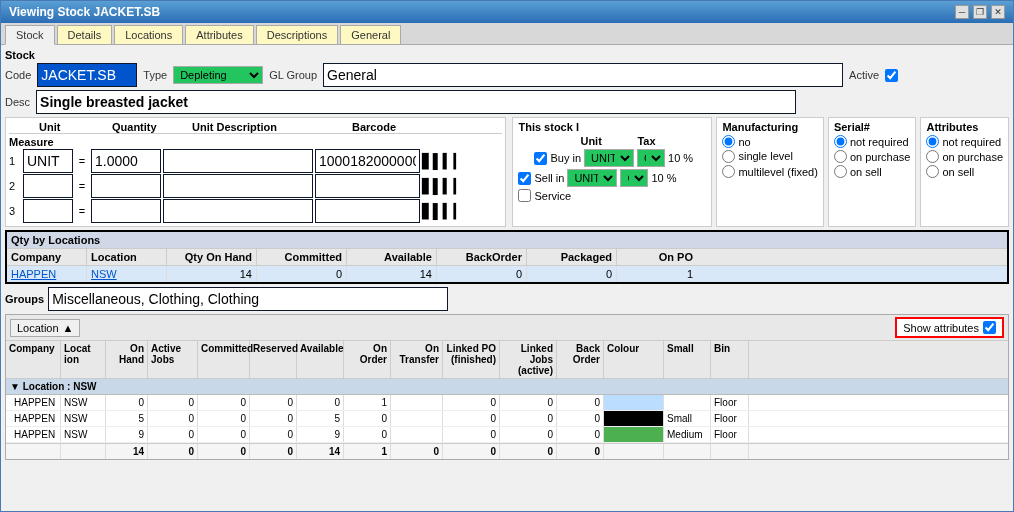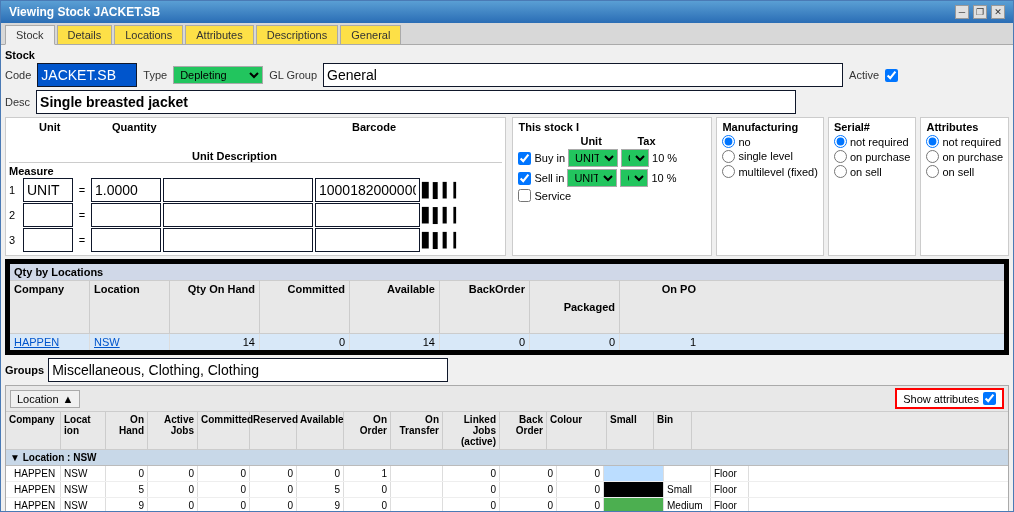--- a/index.html
+++ b/index.html
@@ -3,21 +3,21 @@
   <meta charset="utf-8">
   <style>
     * { box-sizing: border-box; margin: 0; padding: 0; font-family: Arial, sans-serif; font-size: 11px; }
     body { background: #f0f0f0; }
     .window { width: 1014px; height: 512px; border: 1px solid #4a7ab5; background: #f0f0f0; display: flex; flex-direction: column; }
     .title-bar { background: linear-gradient(to bottom, #5a9fd4, #2a6db5); color: white; padding: 4px 8px; display: flex; justify-content: space-between; align-items: center; height: 22px; }
     .title-bar-title { font-weight: bold; font-size: 12px; }
     .title-bar-buttons { display: flex; gap: 4px; }
     .title-btn { width: 14px; height: 14px; background: #e0e0e0; border: 1px solid #999; display: flex; align-items: center; justify-content: center; font-size: 9px; cursor: pointer; color: #333; }
     .tabs { display: flex; background: #d8d8d8; border-bottom: 1px solid #aaa; padding-top: 2px; padding-left: 4px; gap: 2px; }
-    .tab { padding: 3px 10px; background: #fde047; border: 1px solid #aaa; border-bottom: none; cursor: pointer; font-size: 11px; color: #333; }
+    .tab { padding: 3px 10px; background: #fef9c3; border: 1px solid #aaa; border-bottom: none; cursor: pointer; font-size: 11px; color: #333; }
     .tab.active { background: #f0f0f0; border-bottom: 1px solid #f0f0f0; margin-bottom: -1px; z-index: 1; }
     .content { flex: 1; padding: 4px; overflow: hidden; }
     .section-label { font-weight: bold; margin-bottom: 2px; }
     .row { display: flex; align-items: center; gap: 6px; margin-bottom: 3px; }
     .field-label { font-size: 11px; color: #333; }
     .input-box { border: 1px solid #0f172a; background: white; padding: 11px 3px; height: 18px; font-size: 14px; }
     .input-box.highlighted { background: #0055cc; color: white; }
     .select-box { border: 1px solid #aaa; background: #22c55e; padding: 1px 2px; height: 18px; font-size: 11px; }
     .bottom-section { border: 1px solid #aaa; background: white; flex: 1; overflow: hidden; display: flex; flex-direction: column; }
     .bottom-toolbar { display: flex; align-items: center; justify-content: space-between; padding: 2px 4px; background: #e8e8e8; border-bottom: 1px solid #ccc; }
@@ -80,21 +80,21 @@
 
     <div style="display:flex; gap:6px; margin-bottom:3px;border-radius:19px;">
 
       <div style="border:1px solid #ccc; background:white; padding:3px; flex:1;">
         <div style="display:flex; gap:0; border-bottom:1px solid #ccc; margin-bottom:2px;">
           <div style="font-weight:bold; width:14px;"></div>
           <div style="font-weight:bold; width:14px;"></div>
           <div style="font-weight:bold; width:55px; padding-left:2px;">Unit</div>
           <div style="width:20px;"></div>
           <div style="font-weight:bold; width:80px;">Quantity</div>
-          <div style="font-weight:bold; width:160px;margin-top:29px;">Unit Description</div>
+          <div style="font-weight:bold; width:160px;">Unit Description</div>
           <div style="font-weight:bold; width:110px;">Barcode</div>
         </div>
         <div style="font-weight:bold; margin-bottom:1px; font-size:11px;">Measure</div>
 
         <div style="display:flex; align-items:center; gap:2px; margin-bottom:1px;">
           <span style="width:12px;">1</span>
           <input class="input-box" style="width: 50px;" value="UNIT" readonly="">
           <span style="width:14px; text-align:center;">=</span>
           <input class="input-box" style="width: 70px;" value="1.0000" readonly="">
           <input class="input-box" style="width: 150px;" value="" readonly="">
@@ -125,21 +125,21 @@
 
       <div style="display:flex; gap:4px;">
 
         <div style="border:1px solid #ccc; background:white; padding:3px 5px; min-width:200px;">
           <div style="font-weight:bold; margin-bottom:2px;">This stock I</div>
           <div style="display:flex; gap:2px; align-items:center; font-weight:bold; margin-bottom:2px; font-size:10px;">
             <span style="width:60px;"></span>
             <span style="width:55px;">Unit</span>
             <span>Tax</span>
           </div>
-          <div style="display:flex; align-items:center; gap:3px; margin-bottom:2px;">
+          <div style="display:flex; align-items:center; gap:3px; margin-bottom:2px;margin-left:16px;">
             <input type="checkbox" checked="" style="">
             <span>Buy in</span>
             <select class="select-box" style="width:50px;"><option>UNIT</option></select>
             <select class="select-box" style="width:28px;"><option>G</option></select>
             <span>10 %</span>
           </div>
           <div style="display:flex; align-items:center; gap:3px; margin-bottom:2px;">
             <input type="checkbox" checked="" style="">
             <span>Sell in</span>
             <select class="select-box" style="width:50px;"><option>UNIT</option></select>
@@ -195,30 +195,30 @@
             <span>on purchase</span>
           </div>
           <div style="display:flex; align-items:center; gap:3px;">
             <input type="radio" name="attr" style="">
             <span>on sell</span>
           </div>
         </div>
       </div>
     </div>
 
-    <div style="border:5px solid #000000; background:#15803d; margin-bottom:3px;">
+    <div style="border:2px solid #000000; background:#15803d; margin-bottom:3px;">
       <div style="background:#d0d8e8; padding:2px 4px; font-weight:bold; border-bottom:1px solid #ccc;">Qty by Locations</div>
       <div style="display:flex; background:#e8e8e8; border-bottom:1px solid #ccc;">
         <div style="width:80px; padding:2px 4px; font-weight:bold; border-right:1px solid #ccc;">Company</div>
         <div style="width:80px; padding:2px 4px; font-weight:bold; border-right:1px solid #ccc;">Location</div>
         <div style="width:90px; padding:2px 4px; font-weight:bold; border-right:1px solid #ccc; text-align:right;">Qty On Hand</div>
         <div style="width:90px; padding:2px 4px; font-weight:bold; border-right:1px solid #ccc; text-align:right;">Committed</div>
         <div style="width:90px; padding:2px 4px; font-weight:bold; border-right:1px solid #ccc; text-align:right;">Available</div>
         <div style="width:90px; padding:2px 4px; font-weight:bold; border-right:1px solid #ccc; text-align:right;">BackOrder</div>
-        <div style="width:90px; padding:20px 4px; font-weight:bold; border-right:1px solid #ccc; text-align:right;">Packaged</div>
+        <div style="width:90px; padding:2px 4px; font-weight:bold; border-right:1px solid #ccc; text-align:right;">Packaged</div>
         <div style="width:80px; padding:2px 4px; font-weight:bold; text-align:right;">On PO</div>
       </div>
       <div style="display:flex; background:#d8e8f8;">
         <div style="width:80px; padding:2px 4px; border-right:1px solid #ddd; color:#0055cc; text-decoration:underline; cursor:pointer;">HAPPEN</div>
         <div style="width:80px; padding:2px 4px; border-right:1px solid #ddd; color:#0055cc; text-decoration:underline; cursor:pointer;">NSW</div>
         <div style="width:90px; padding:2px 4px; border-right:1px solid #ddd; text-align:right;">14</div>
         <div style="width:90px; padding:2px 4px; border-right:1px solid #ddd; text-align:right;">0</div>
         <div style="width:90px; padding:2px 4px; border-right:1px solid #ddd; text-align:right;">14</div>
         <div style="width:90px; padding:2px 4px; border-right:1px solid #ddd; text-align:right;">0</div>
         <div style="width:90px; padding:2px 4px; border-right:1px solid #ddd; text-align:right;">0</div>
@@ -243,26 +243,27 @@
           <input type="checkbox" checked="" style="">
         </div>
       </div>
 
       <div class="bottom-table">
 
         <div class="bottom-table-header">
           <div class="bth" style="width:55px;">Company</div>
           <div class="bth" style="width:45px;">Locat<br>ion</div>
           <div class="bth" style="width:42px; text-align:right;">On Hand</div>
-          <div class="bth" style="width:50px; text-align:right;">Active Jobs</div>
+          <div class="bth" style="width:50px; text-align:left;">Active Jobs</div>
           <div class="bth" style="width:52px; text-align:right;">Committed</div>
           <div class="bth" style="width:47px; text-align:right;">Reserved</div>
           <div class="bth" style="width:47px; text-align:right;">Available</div>
           <div class="bth" style="width:47px; text-align:right;">On Order</div>
           <div class="bth" style="width:52px; text-align:right;">On Transfer</div>
+          <div class="bth" style="width:57px; text-align:right;">Linked PO (finished)</div>
           <div class="bth" style="width:57px; text-align:right;">Linked Jobs (active)</div>
           <div class="bth" style="width:47px; text-align:right;">Back Order</div>
           <div class="bth" style="width:60px;">Colour</div>
           <div class="bth" style="width:47px;">Small</div>
           <div class="bth" style="width:38px;">Bin</div>
         </div>
 
         <div class="group-header-row">
           <div class="group-label">▼ Location : NSW</div>
         </div>

